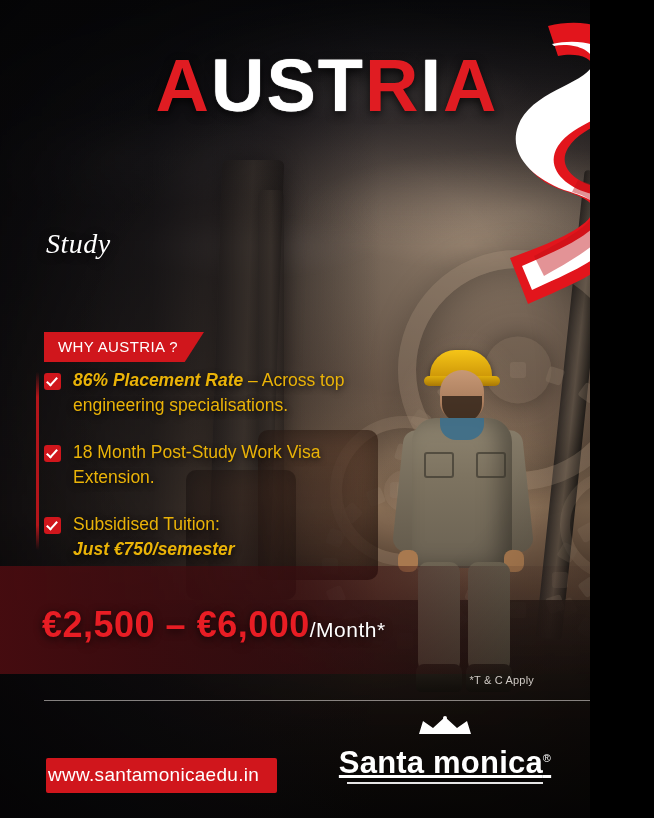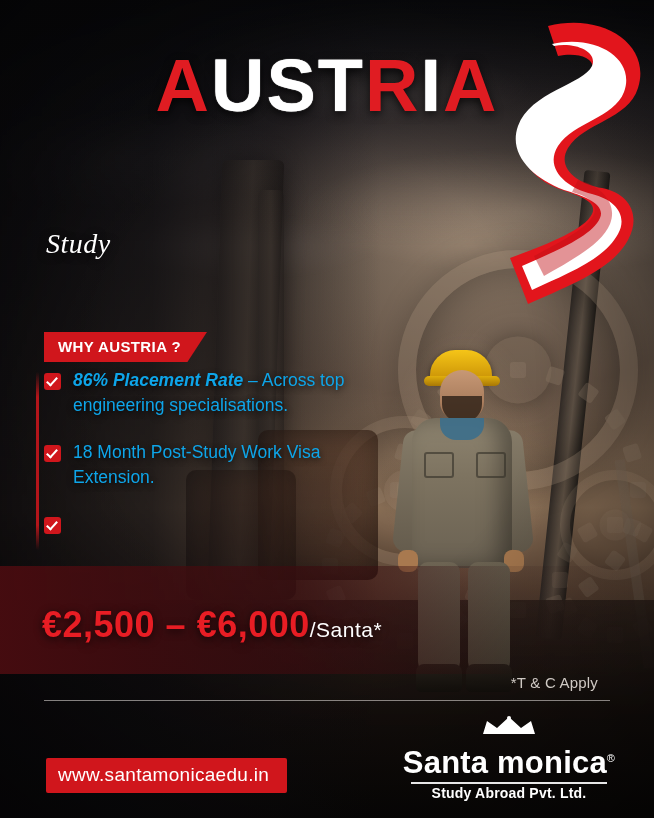--- a/index.html
+++ b/index.html
@@ -8,21 +8,21 @@
     background: #000;
   }
   body {
     width: 654px;
     height: 818px;
     overflow: hidden;
     font-family: "Liberation Sans", sans-serif;
   }
   #poster {
     position: relative;
-    width: 654px;
+    width: 590px;
     height: 818px;
     overflow: hidden;
     background: #0d0d10;
   }
 
   
   .bg-sky {
     position: absolute;
     left: 0; top: 0;
     width: 654px; height: 818px;
@@ -308,21 +308,21 @@
     letter-spacing: 0.5px;
     text-shadow: 0 3px 12px rgba(0,0,0,0.85);
   }
 
   
   #why-tag {
     position: absolute;
     left: 44px; top: 332px;
     background: #d0161c;
     color: #fff;
-    font-weight: 700;
+    font-weight: 400;
     font-size: 15px;
     letter-spacing: 0.4px;
     padding: 6px 16px 7px 14px;
     clip-path: polygon(0 0, 100% 0, 88% 100%, 0 100%);
     padding-right: 26px;
   }
 
   
   #bullets {
     position: absolute;
@@ -346,21 +346,21 @@
   .check::after {
     content: "";
     position: absolute;
     left: 5px; top: 2px;
     width: 4px; height: 9px;
     border: solid #fff;
     border-width: 0 2px 2px 0;
     transform: rotate(42deg);
   }
   .bullet-text {
-    color: #0ea5e9;
+    color: #eab308;
     font-size: 17.5px;
     line-height: 25px;
     text-shadow: 0 2px 6px rgba(0,0,0,0.8);
   }
   .bullet-text .em {
     font-style: italic;
     font-weight: 700;
   }
   .left-rail {
     position: absolute;
@@ -397,21 +397,21 @@
   }
   #internship-amount .per {
     color: #ffffff;
     font-size: 21px;
     font-weight: 400;
   }
   #tc {
     position: absolute;
     right: 56px; top: 674px;
     color: #cfc9c4;
-    font-size: 15px;
+    font-size: 11px;
     letter-spacing: 0.2px;
   }
 
   
   #footer-rule {
     position: absolute;
     left: 44px; top: 700px;
     width: 566px; height: 1px;
     background: rgba(235,230,225,0.55);
   }
@@ -434,21 +434,21 @@
     font-weight: 700;
     letter-spacing: 0.3px;
   }
   #website {
     position: absolute;
     left: 46px; top: 758px;
     background: #d0161c;
     color: #ffffff;
     font-size: 19px;
     letter-spacing: 0.3px;
-    padding: 6px 18px 7px 12px;
+    padding: 6px 18px 7px 2px;
     border-radius: 2px;
   }
   #brand {
     position: absolute;
     right: 36px; top: 716px;
     width: 218px;
     text-align: center;
   }
   #crown {
     margin: 0 auto 2px auto;
@@ -456,20 +456,21 @@
     position: relative;
   }
   #brand-name {
     color: #ffffff;
     font-size: 31px;
     font-weight: 700;
     letter-spacing: 0.2px;
     line-height: 33px;
     position: relative;
     display: inline-block;
+    text-decoration: underline;
   }
   #brand-name .reg {
     font-size: 11px;
     vertical-align: super;
     font-weight: 400;
   }
   #brand-sub {
     color: #ffffff;
     font-size: 14px;
     font-weight: 700;
@@ -587,39 +588,42 @@
       <span class="bullet-text">
         <span class="em">86% Placement Rate</span><span> – Across top engineering specialisations.</span>
       </span>
     </div>
     <div class="bullet-row">
       <span class="check"></span>
       <span class="bullet-text">18 Month Post-Study Work Visa Extension.</span>
     </div>
     <div class="bullet-row">
       <span class="check"></span>
+      <span class="bullet-text">
+        <span>Subsidised Tuition:</span><br>
+        <span class="em">Just €750/semester</span>
+      </span>
     </div>
   </div>
 
   <div id="internship"></div>
   <div id="internship-amount">
-    <span>€2,500 – €6,000</span><span class="per">/Santa*</span>
+    <span>€2,500 – €6,000</span><span class="per">/Month*</span>
   </div>
   <div id="tc">*T &amp; C Apply</div>
 
   <div id="footer-rule"></div>
 
 
   <div id="website">www.santamonicaedu.in</div>
 
   <div id="brand">
     <svg id="crown" viewBox="0 0 56 20">
       <path d="M2 18 L6 5 L16 12 L28 1 L40 12 L50 5 L54 18 Z" fill="#ffffff"></path>
       <circle cx="28" cy="2" r="2" fill="#ffffff"></circle>
     </svg>
     <div id="brand-name">
       <span>Santa monica</span><span class="reg">®</span>
     </div>
     <div id="brand-underline"></div>
-    <div id="brand-sub">Study Abroad Pvt. Ltd.</div>
   </div>
 
 </div>
 
 </body></html>

